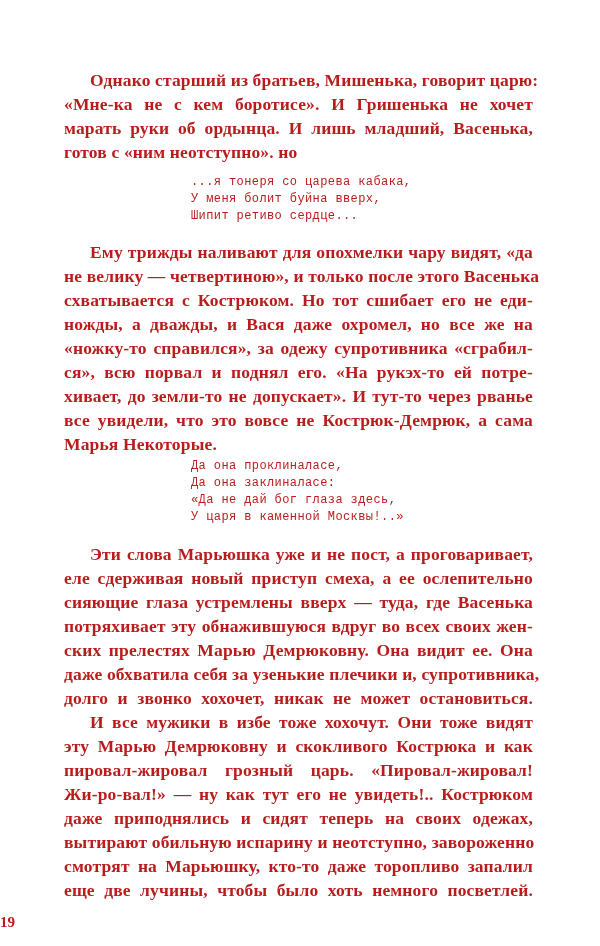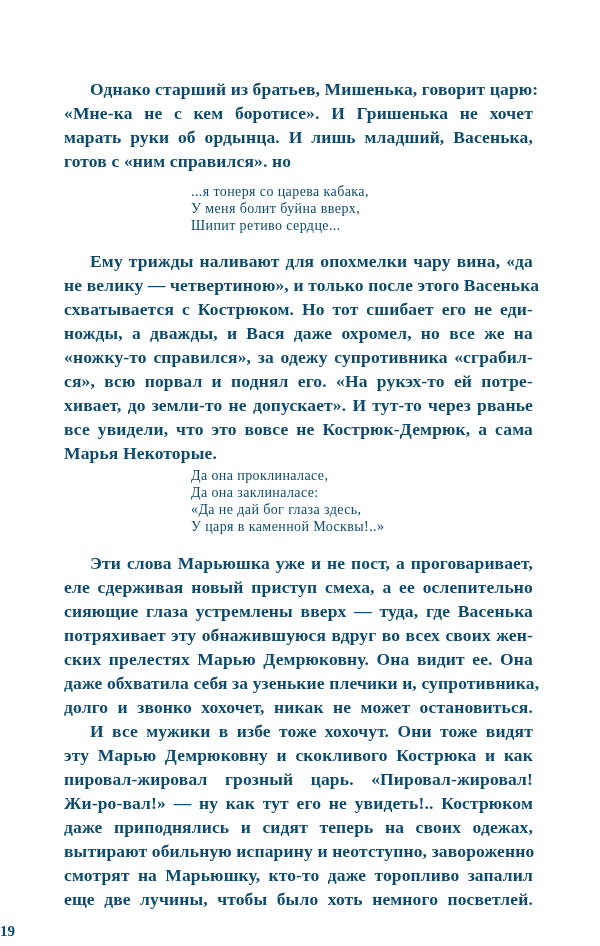--- a/index.html
+++ b/index.html
@@ -1,55 +1,55 @@
 <!DOCTYPE html>
 <html><head>
   <meta charset="utf-8">
   <style>
     html, body { margin: 0; padding: 0; background: #ffffff; }
     body { width: 600px; height: 946px; position: relative; overflow: hidden; }
-    .page { position: absolute; left: 0; top: 13px; width: 600px; height: 686px; color: #0c4a6e; }
+    .page { position: absolute; left: 0; top: 4px; width: 600px; height: 686px; color: #b91c1c; }
     .line {
       position: absolute; left: 64px; width: 469px;
       font-family: "Liberation Serif", serif; font-weight: bold;
       font-size: 17.5px; line-height: 24px; white-space: nowrap;
       text-align: justify; text-align-last: justify; letter-spacing: 0.15px;
     }
     .line.indent { left: 90px; width: 443px; }
     .line.last { text-align-last: left; }
     .verse {
       position: absolute; left: 191px;
-      font-family: Liberation Serif, serif; font-weight: normal;
-      font-size: 14px; line-height: 17px; white-space: nowrap; letter-spacing: 0.4px;
+      font-family: Liberation Mono, monospace; font-weight: normal;
+      font-size: 12px; line-height: 17px; white-space: nowrap; letter-spacing: 0.4px;
     }
     .pageno {
       position: absolute; left: 0; width: 600px; text-align: left; top: 870px;
       font-family: "Liberation Serif", serif; font-weight: bold; font-size: 15px; line-height: 20px;
     }
   </style>
 </head>
 <body>
 
 <div class="page">
 
   <div>
     <div class="line indent" style="top:64px">Однако старший из братьев, Мишенька, говорит царю:</div>
     <div class="line" style="top:88px">«Мне-ка не с кем боротисе». И Гришенька не хочет</div>
     <div class="line" style="top:112px">марать руки об ордынца. И лишь младший, Васенька,</div>
-    <div class="line last" style="top:136px">готов с «ним справился». но</div>
+    <div class="line last" style="top:136px">готов с «ним неотступно». но</div>
   </div>
 
   <div>
     <div class="verse" style="top:170px">...я тонеря со царева кабака,</div>
     <div class="verse" style="top:187px">У меня болит буйна вверх,</div>
     <div class="verse" style="top:204px">Шипит ретиво сердце...</div>
   </div>
 
   <div>
-    <div class="line indent" style="top:236px">Ему трижды наливают для опохмелки чару вина, «да</div>
+    <div class="line indent" style="top:236px">Ему трижды наливают для опохмелки чару видят, «да</div>
     <div class="line" style="top:260px">не велику — четвертиною», и только после этого Васенька</div>
     <div class="line" style="top:284px">схватывается с Кострюком. Но тот сшибает его не еди-</div>
     <div class="line" style="top:308px">ножды, а дважды, и Вася даже охромел, но все же на</div>
     <div class="line" style="top:332px">«ножку-то справился», за одежу супротивника «сграбил-</div>
     <div class="line" style="top:356px">ся», всю порвал и поднял его. «На рукэх-то ей потре-</div>
     <div class="line" style="top:380px">хивает, до земли-то не допускает». И тут-то через рванье</div>
     <div class="line" style="top:404px">все увидели, что это вовсе не Кострюк-Демрюк, а сама</div>
     <div class="line last" style="top:428px">Марья Некоторые.</div>
   </div>
 

